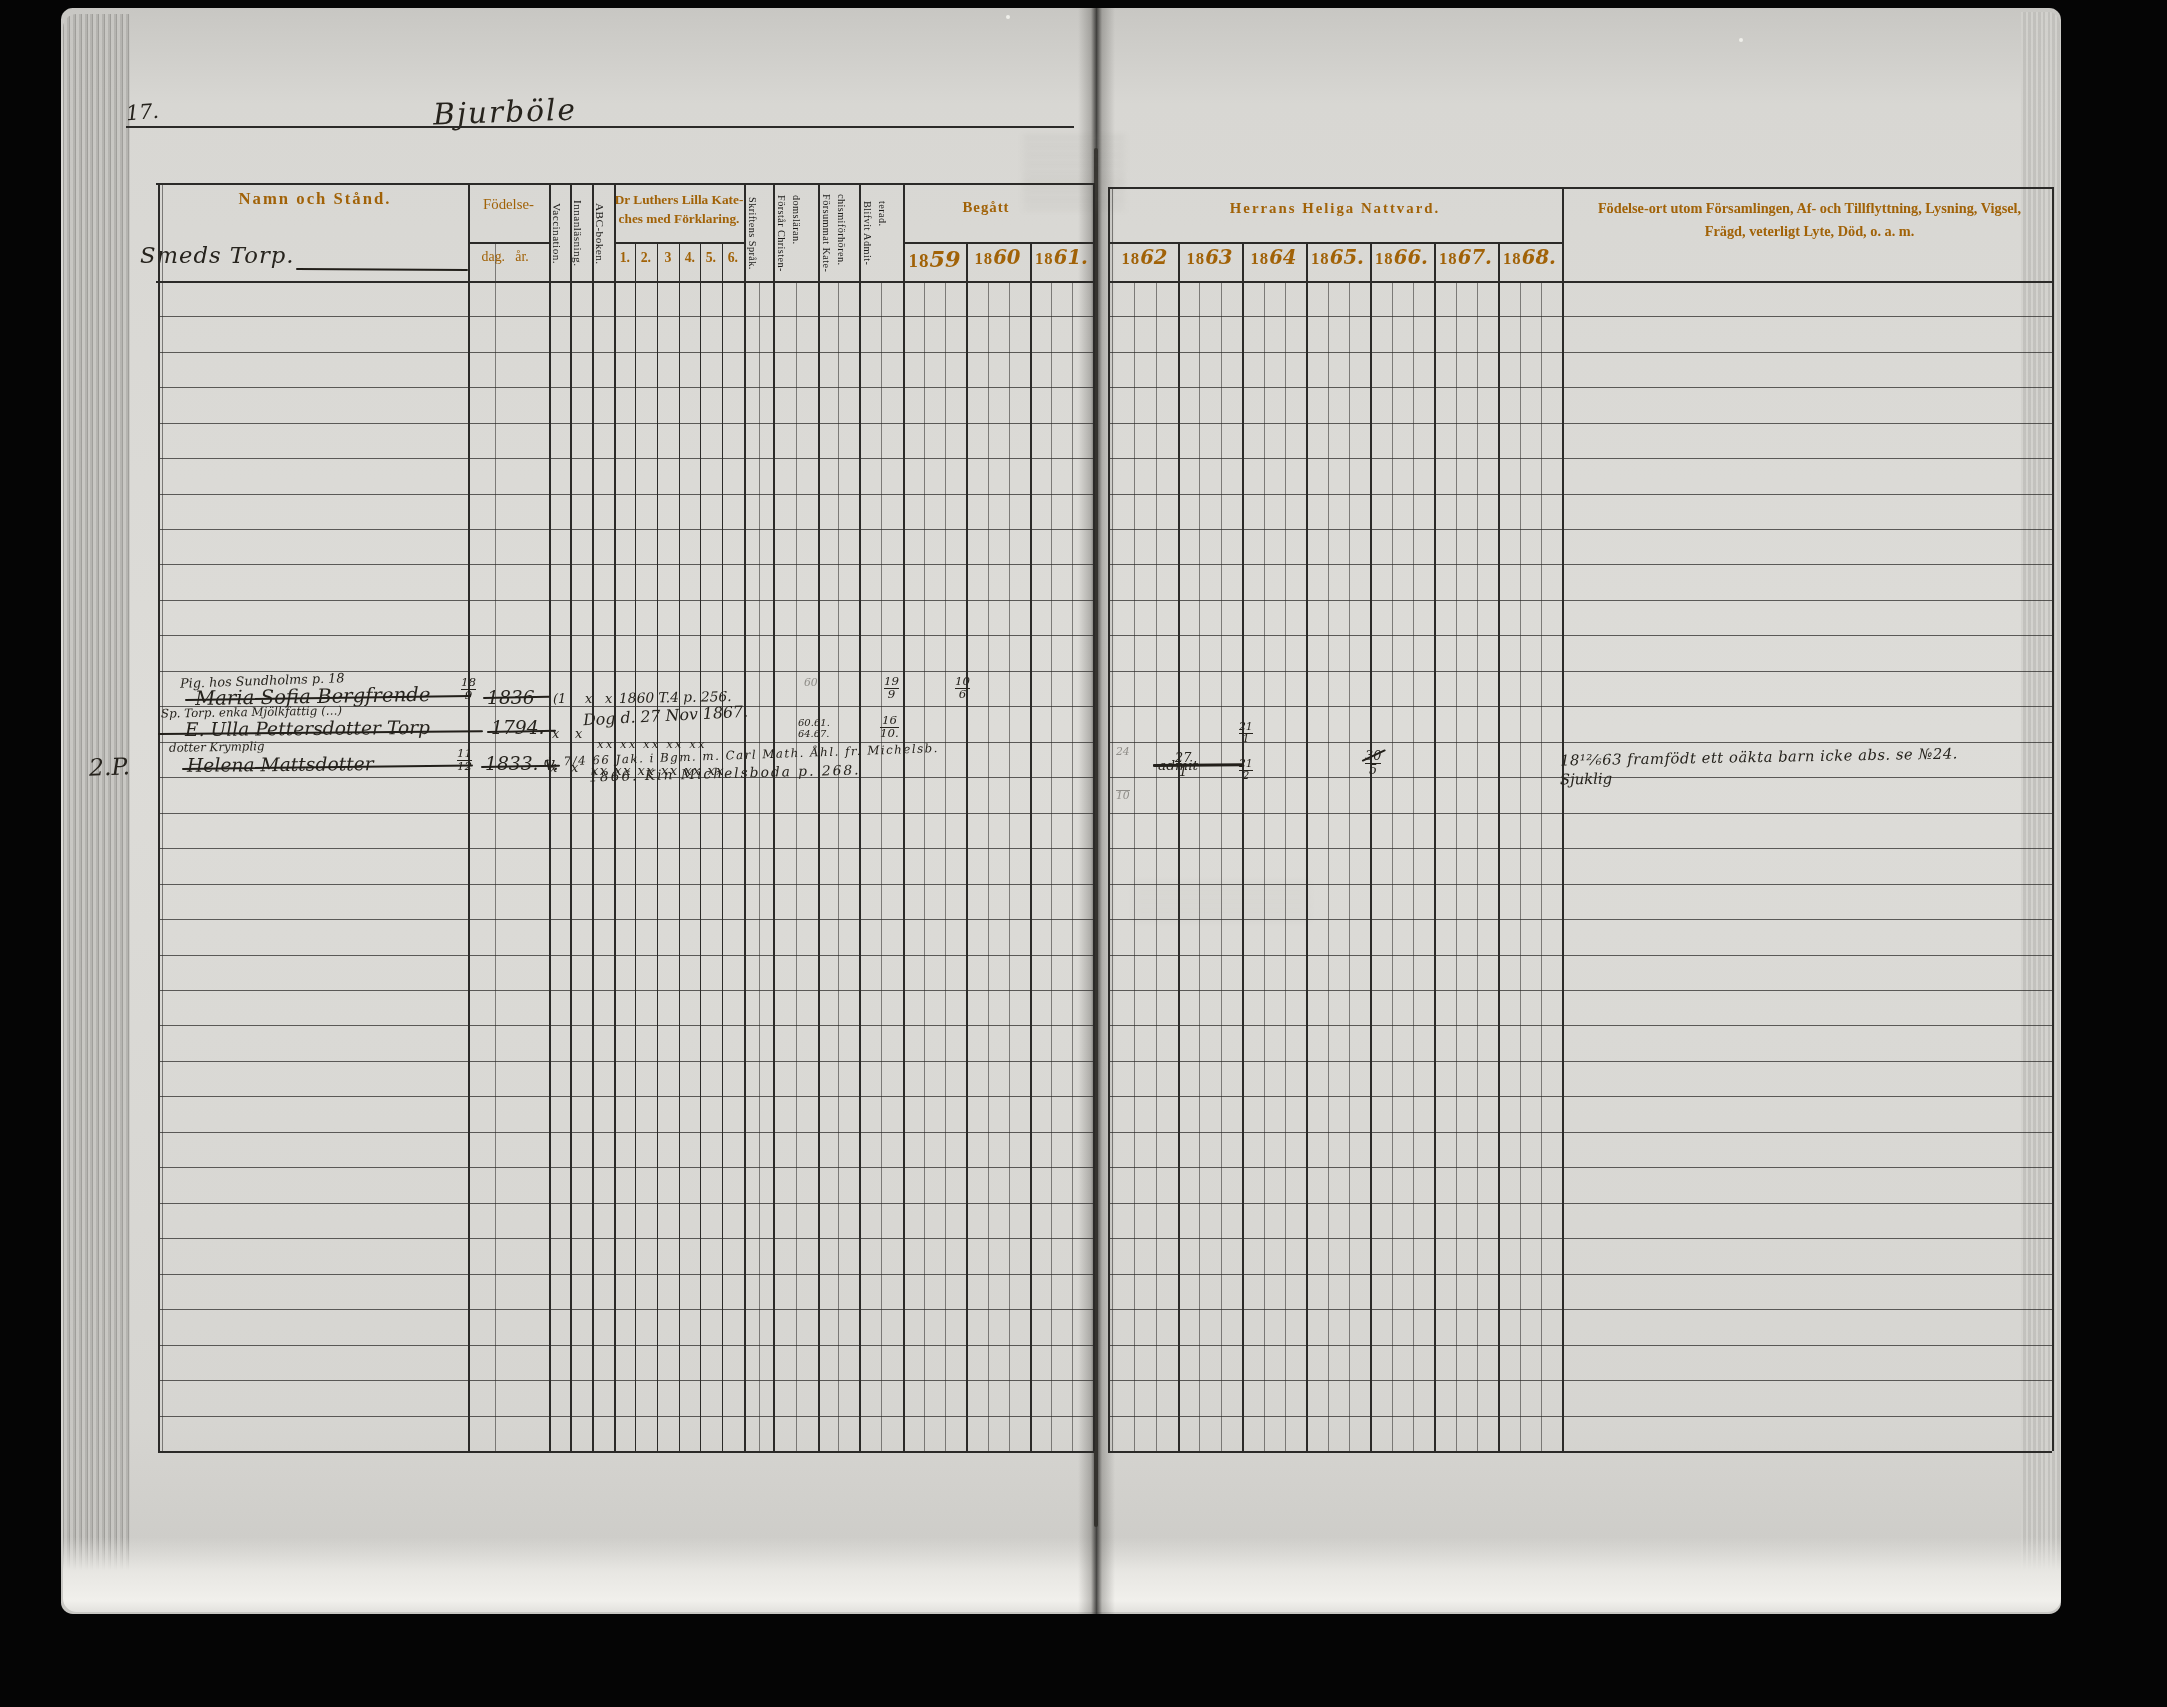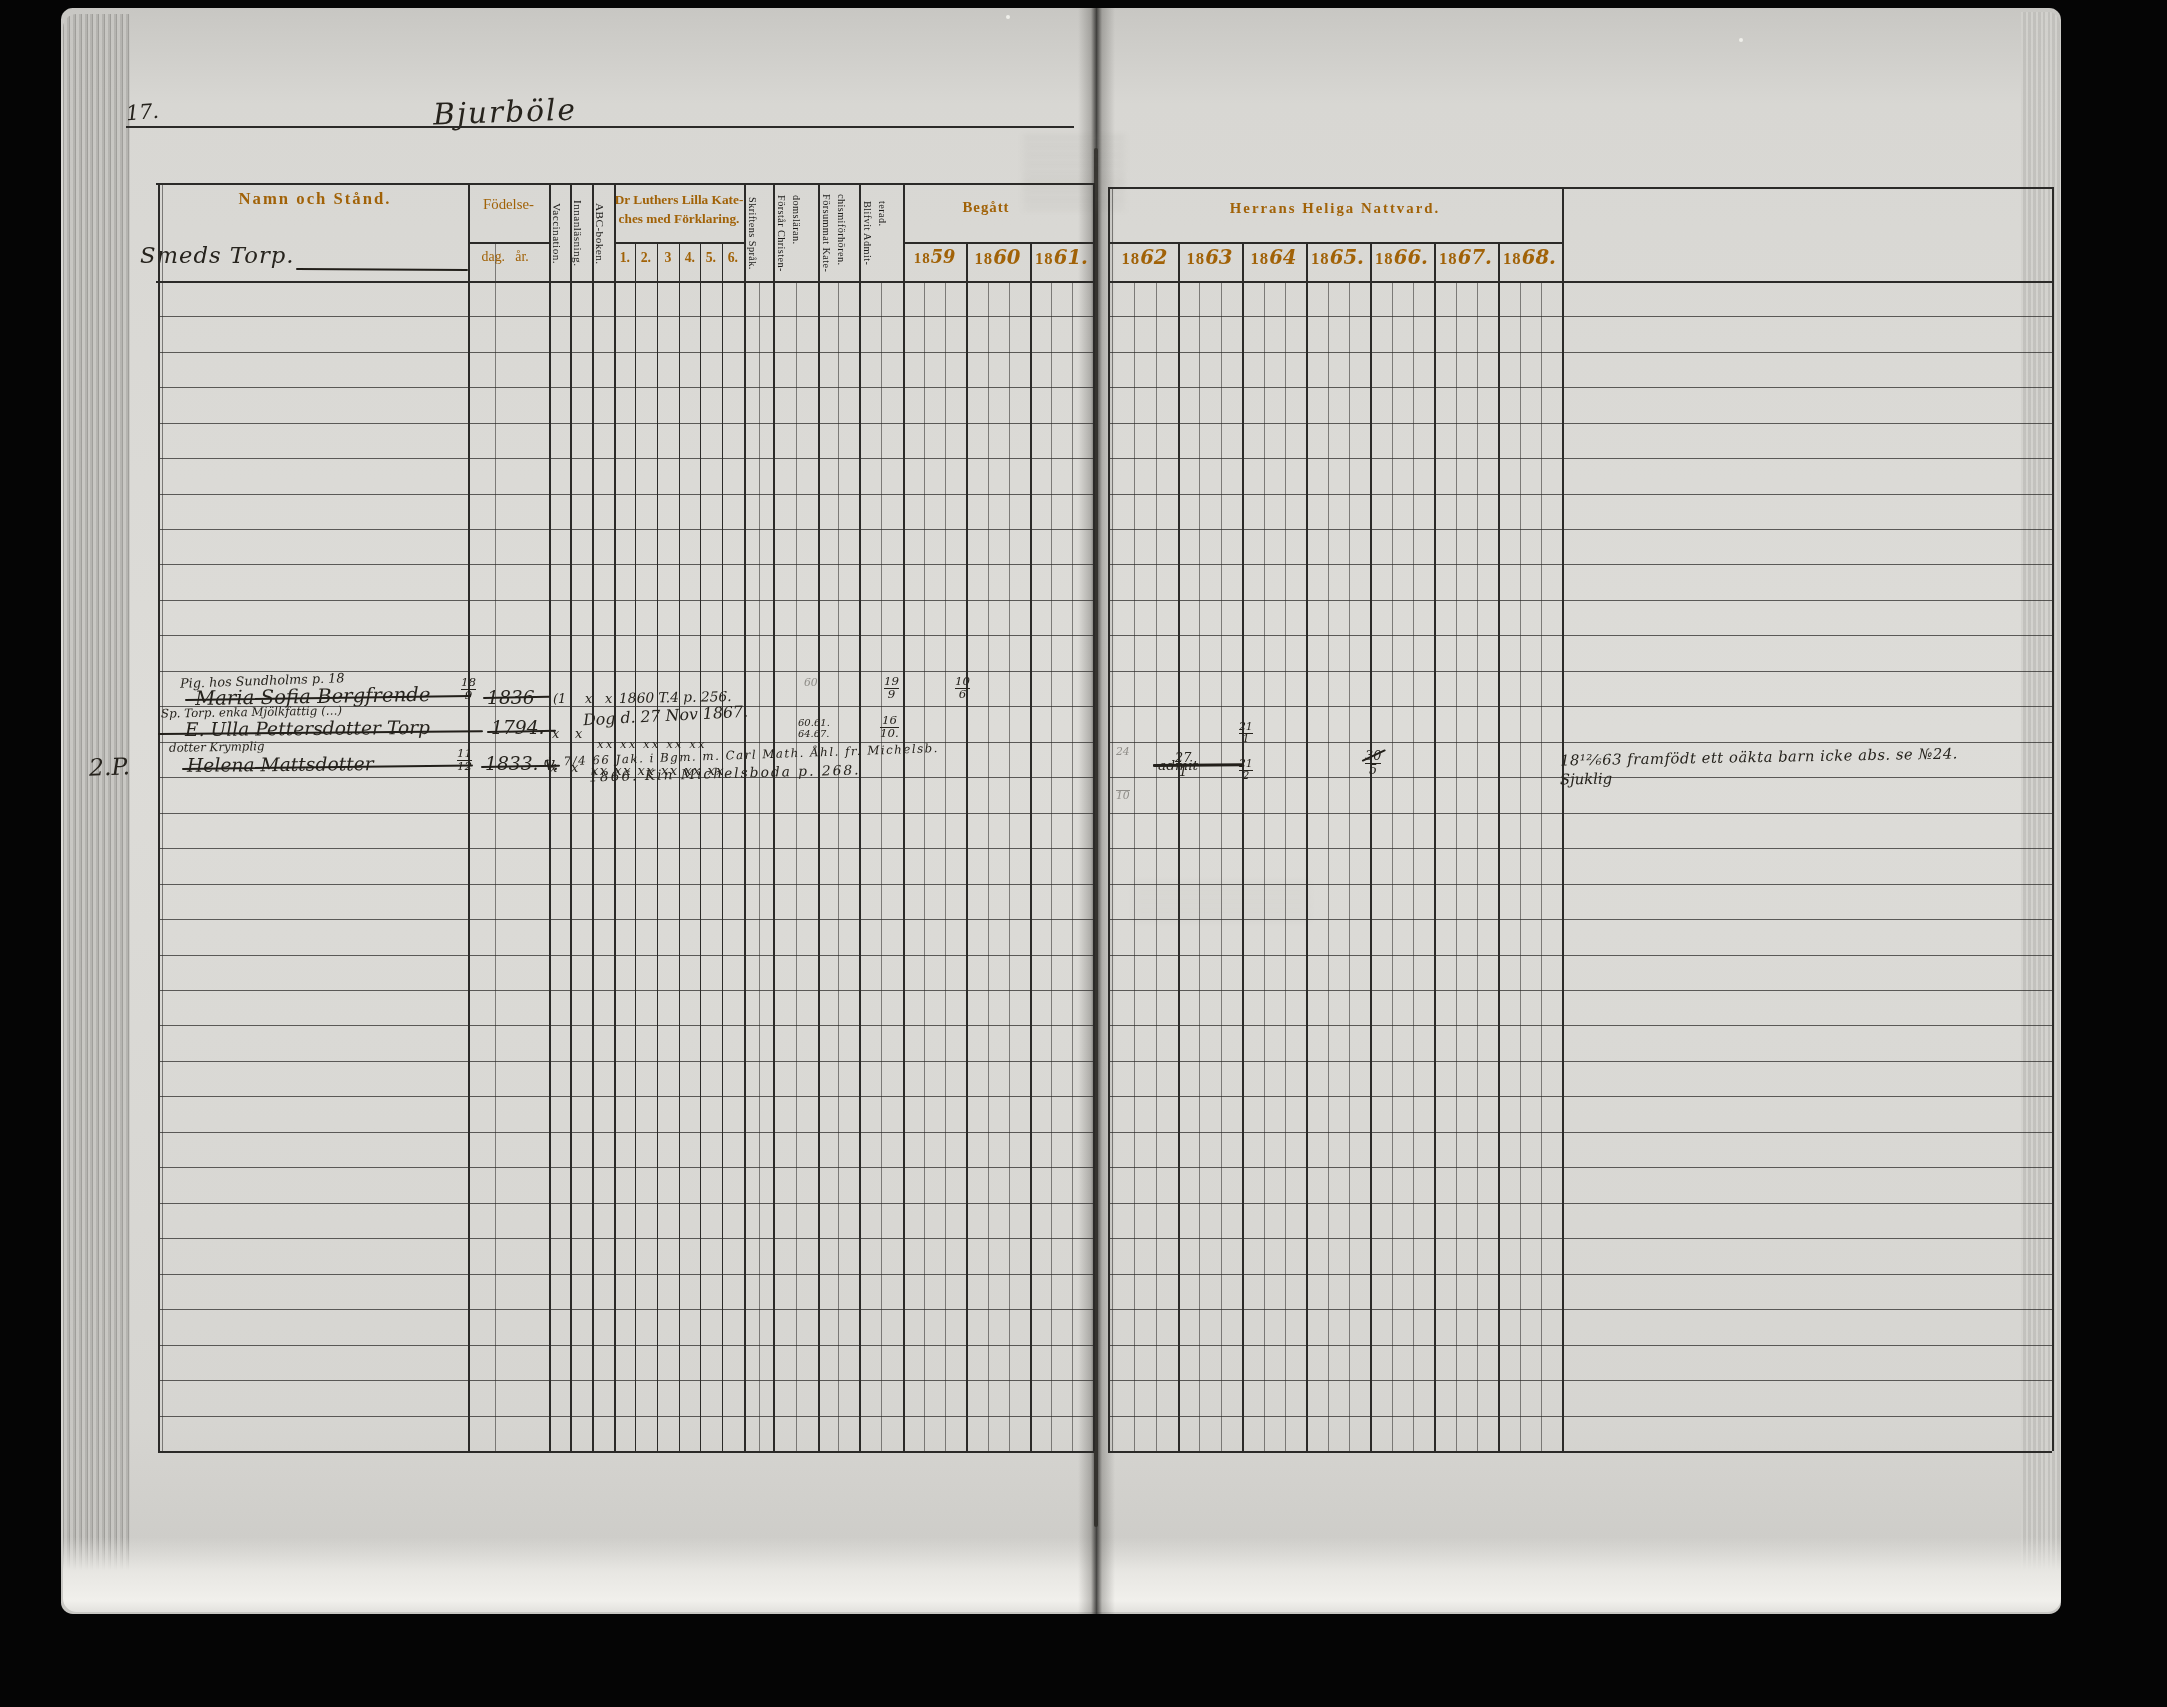--- a/index.html
+++ b/index.html
@@ -70,20 +70,22 @@
   <div class="hdr vhdr" style="left:744px;top:187px;width:29.6px;height:93px;font-size:10.3px;">Skriftens Språk.</div>
   <div class="hdr vhdr" style="left:773px;top:187px;width:44px;height:93px;font-size:10.3px;">Förstår Christen-
 domsläran.</div>
   <div class="hdr vhdr" style="left:818px;top:187px;width:41px;height:93px;font-size:10.3px;">Försummat Kate-
 chismiförhören.</div>
   <div class="hdr vhdr" style="left:859px;top:187px;width:44px;height:93px;font-size:10.3px;">Blifvit Admit-
 terad.</div>
   <div class="hdr c" style="left:903px;top:199px;width:166px;font-size:14.8px;font-weight:700;letter-spacing:1px;">Begått</div>
 
   <div class="hdr c" style="left:1108px;top:200px;width:454px;font-size:14.8px;font-weight:700;letter-spacing:2px;">Herrans Heliga Nattvard.</div>
+  <div class="hdr c" style="left:1574px;top:197px;width:471px;font-size:14.3px;line-height:22.7px;font-weight:600;">Födelse-ort utom Församlingen, Af- och Tillflyttning, Lysning, Vigsel,
+Frägd, veterligt Lyte, Död, o. a. m.</div>
 
   <div id="grid-layer">
       <div class="gl" style="left: 126px; top: 126px; width: 948px; height: 2px;"></div>
       <div class="gl" style="left: 156px; top: 183px; width: 938px; height: 2px;"></div>
       <div class="gl" style="left: 1108px; top: 187px; width: 944px; height: 2px;"></div>
       <div class="gl" style="left: 468px; top: 242px; width: 81px; height: 1.5px;"></div>
       <div class="gl" style="left: 614px; top: 242px; width: 130px; height: 1.5px;"></div>
       <div class="gl" style="left: 903px; top: 242px; width: 190px; height: 1.5px;"></div>
       <div class="gl" style="left: 1108px; top: 242px; width: 454px; height: 1.5px;"></div>
       <div class="gl" style="left: 156px; top: 281px; width: 938px; height: 2px;"></div>
@@ -204,21 +206,21 @@
       <div class="gl" style="left: 1328px; top: 281px; width: 1px; height: 1170px; background: rgba(45, 44, 42, 0.55);"></div>
       <div class="gl" style="left: 1349px; top: 281px; width: 1px; height: 1170px; background: rgba(45, 44, 42, 0.55);"></div>
       <div class="gl" style="left: 1392px; top: 281px; width: 1px; height: 1170px; background: rgba(45, 44, 42, 0.55);"></div>
       <div class="gl" style="left: 1413px; top: 281px; width: 1px; height: 1170px; background: rgba(45, 44, 42, 0.55);"></div>
       <div class="gl" style="left: 1456px; top: 281px; width: 1px; height: 1170px; background: rgba(45, 44, 42, 0.55);"></div>
       <div class="gl" style="left: 1477px; top: 281px; width: 1px; height: 1170px; background: rgba(45, 44, 42, 0.55);"></div>
       <div class="gl" style="left: 1520px; top: 281px; width: 1px; height: 1170px; background: rgba(45, 44, 42, 0.55);"></div>
       <div class="gl" style="left: 1541px; top: 281px; width: 1px; height: 1170px; background: rgba(45, 44, 42, 0.55);"></div>
     </div>
   <div id="label-layer">
-      <div class="hdr c yr" style="left: 903px; top: 246px; width: 63px; font-size: 15px; text-align: center;"><span class="p">18</span><span class="s">59</span></div>
+      <div class="hdr c yr" style="left: 903px; top: 246px; width: 63px; font-size: 19px; text-align: center;"><span class="p">18</span><span class="s">59</span></div>
       <div class="hdr c yr" style="left: 966px; top: 246px; width: 63px; font-size: 16.7px;"><span class="p">18</span><span class="s">60</span></div>
       <div class="hdr c yr" style="left: 1030px; top: 246px; width: 63px; font-size: 16.7px;"><span class="p">18</span><span class="s">61.</span></div>
       <div class="hdr c yr" style="left: 1113px; top: 246px; width: 63px; font-size: 16.7px;"><span class="p">18</span><span class="s">62</span></div>
       <div class="hdr c yr" style="left: 1178px; top: 246px; width: 63px; font-size: 16.7px;"><span class="p">18</span><span class="s">63</span></div>
       <div class="hdr c yr" style="left: 1242px; top: 246px; width: 63px; font-size: 16.7px;"><span class="p">18</span><span class="s">64</span></div>
       <div class="hdr c yr" style="left: 1306px; top: 246px; width: 63px; font-size: 16.7px;"><span class="p">18</span><span class="s">65.</span></div>
       <div class="hdr c yr" style="left: 1370px; top: 246px; width: 63px; font-size: 16.7px;"><span class="p">18</span><span class="s">66.</span></div>
       <div class="hdr c yr" style="left: 1434px; top: 246px; width: 63px; font-size: 16.7px;"><span class="p">18</span><span class="s">67.</span></div>
       <div class="hdr c yr" style="left: 1498px; top: 246px; width: 63px; font-size: 16.7px;"><span class="p">18</span><span class="s">68.</span></div>
       <div class="hdr c" style="left: 614px; top: 250px; width: 21.7px; font-size: 13.8px; font-weight: 600;">1.</div>

